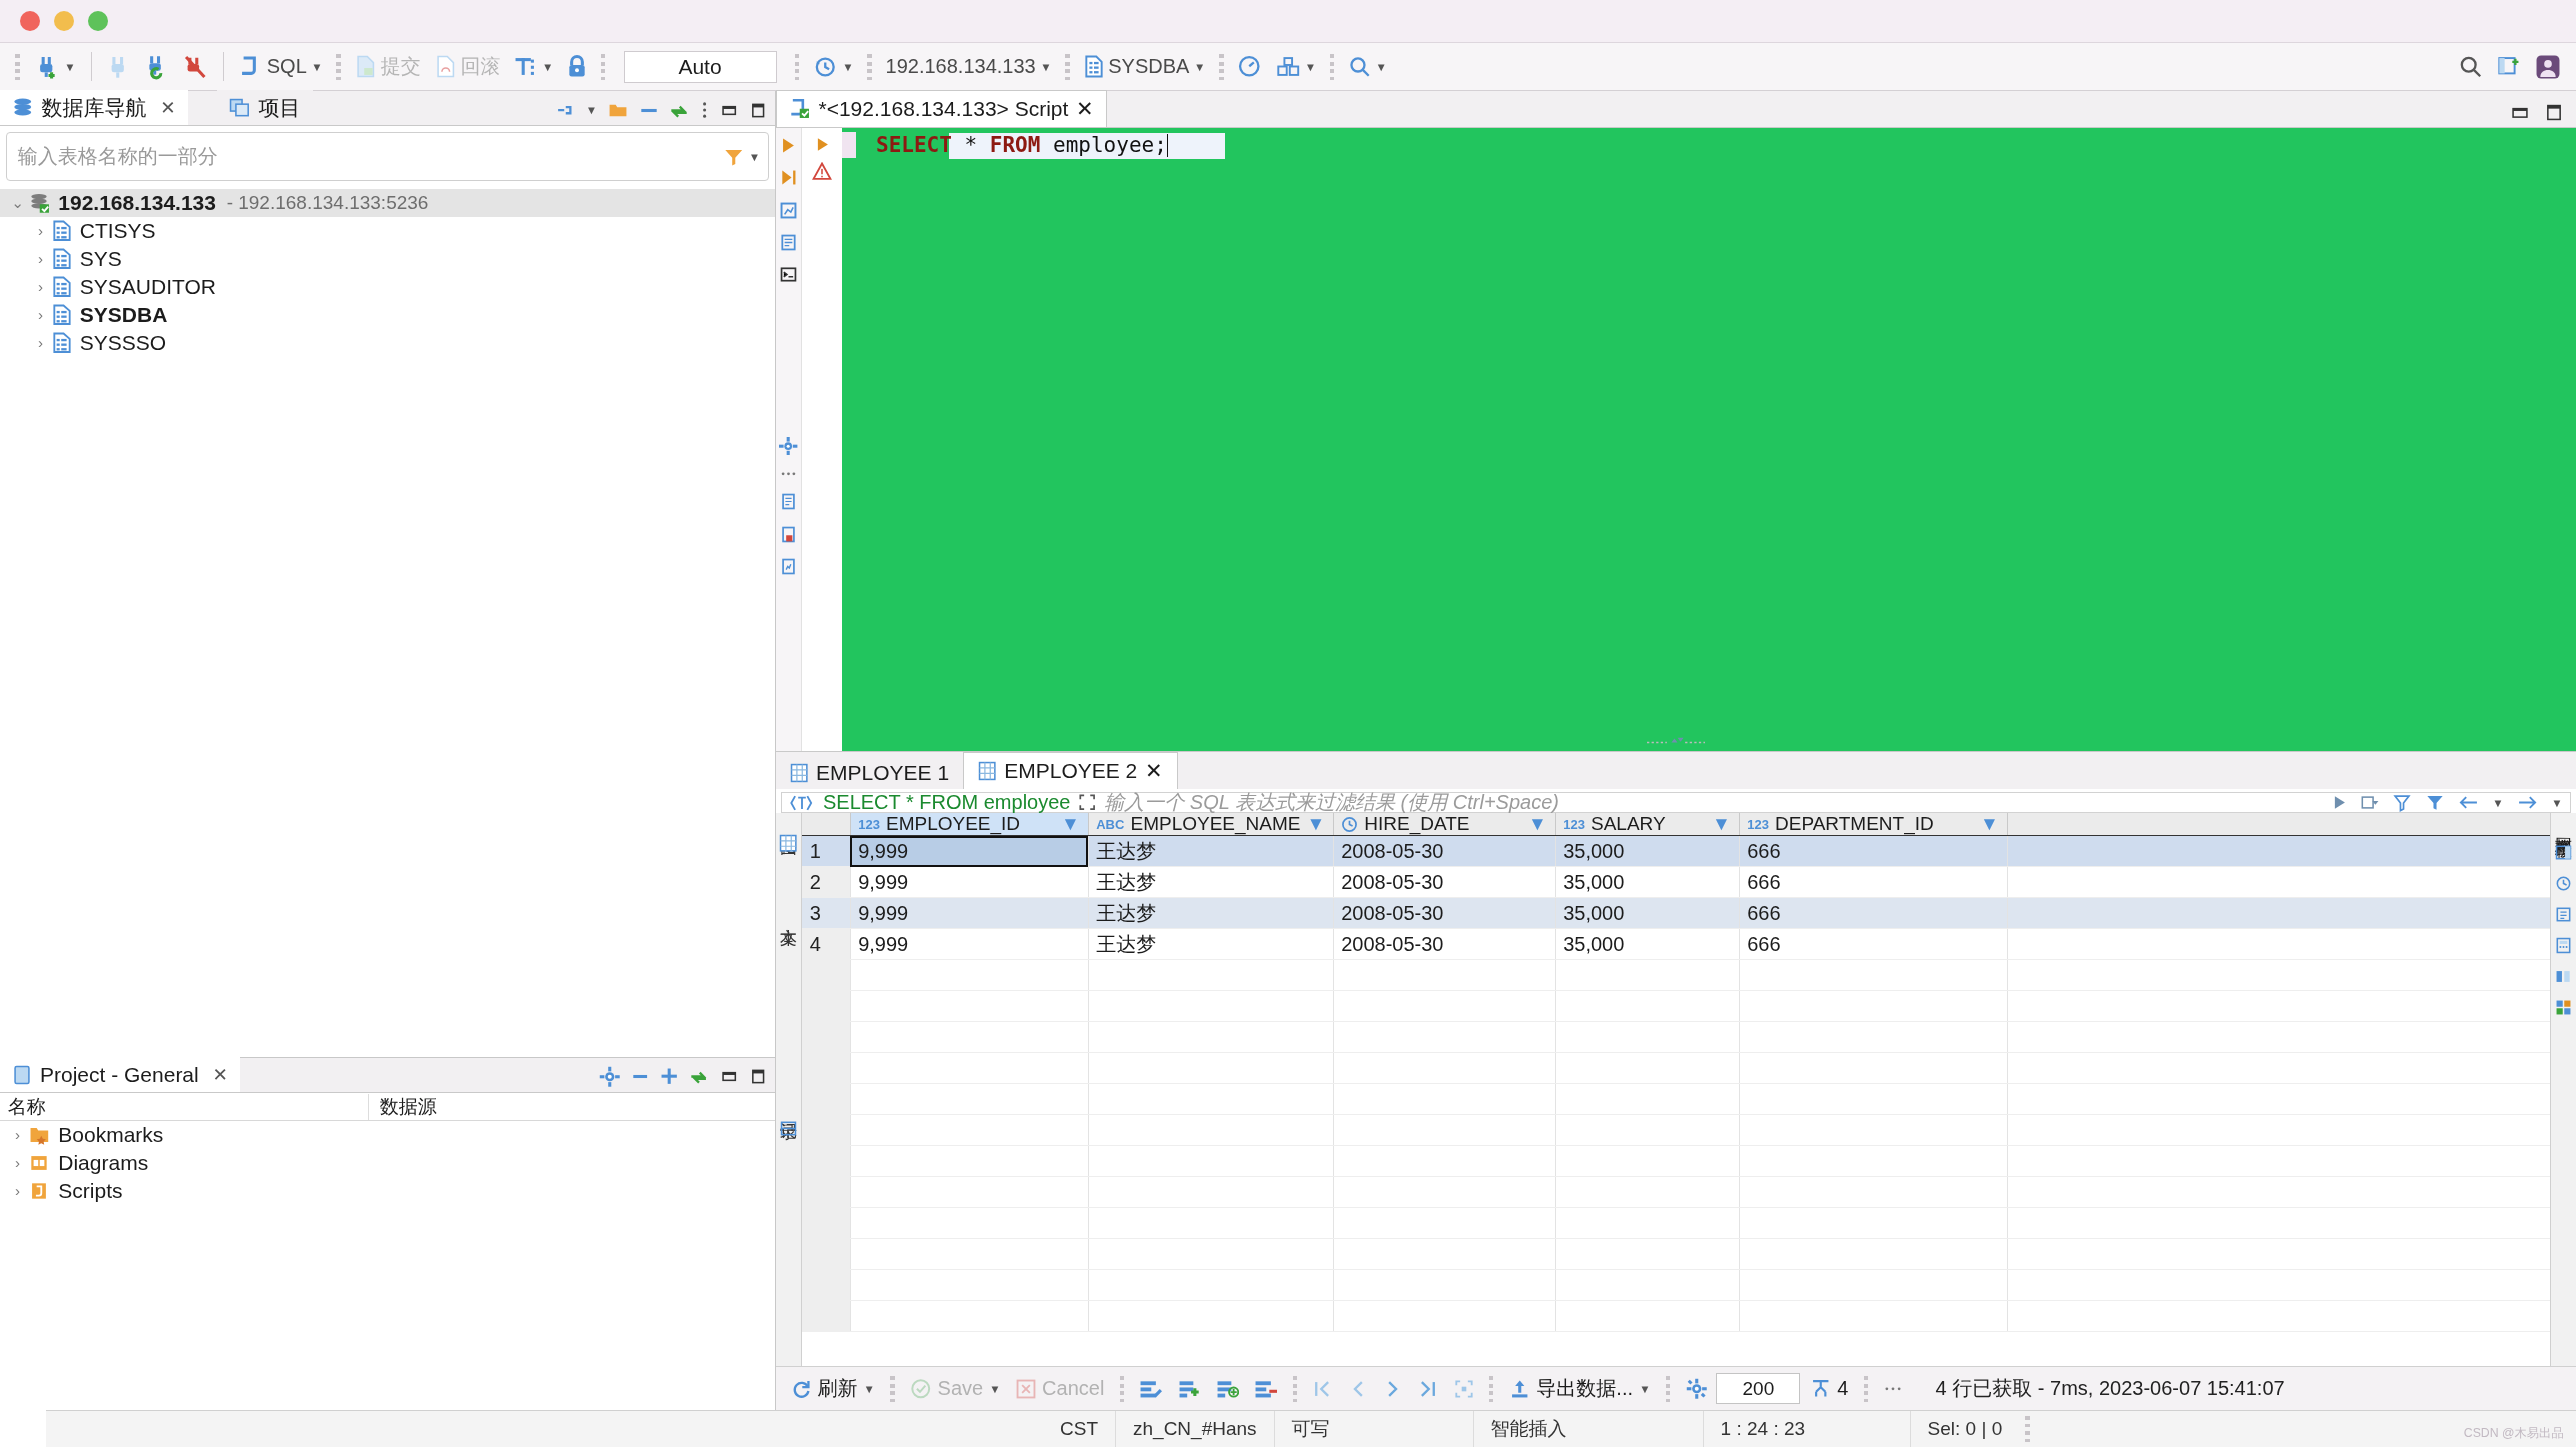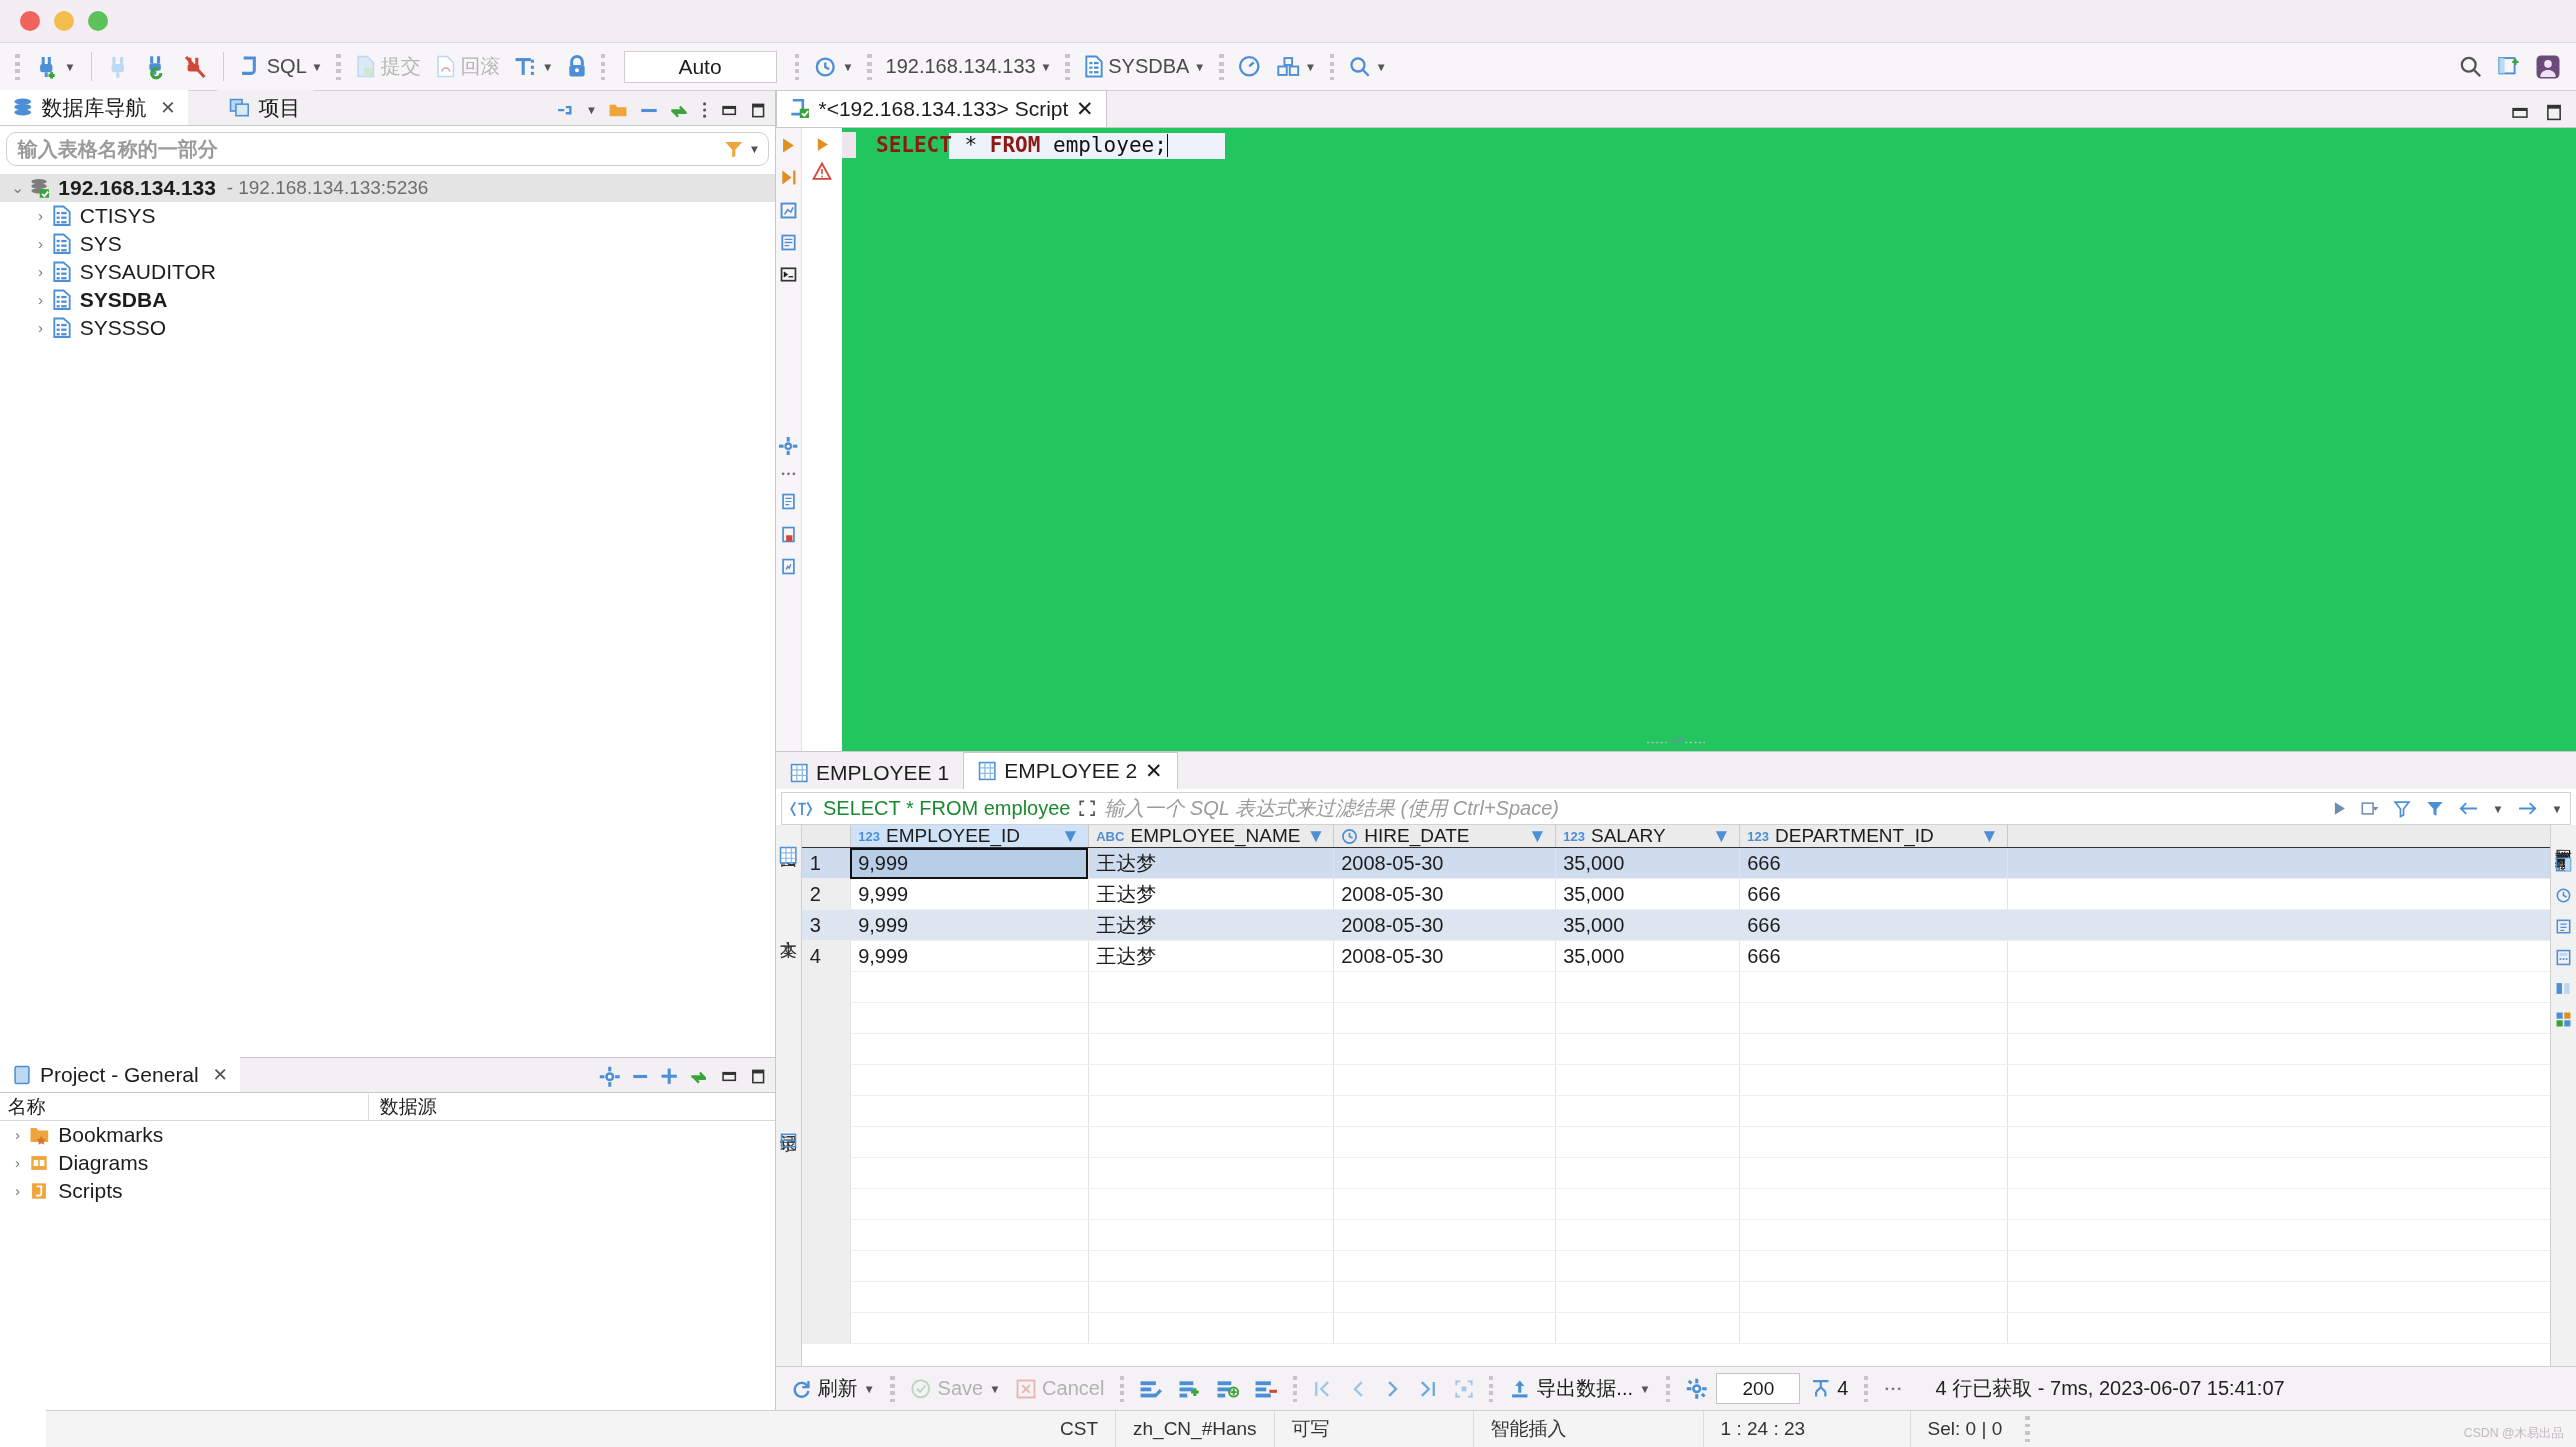--- a/index.html
+++ b/index.html
@@ -38,23 +38,23 @@
 
   
   .viewtabs{ height:35px; background:#f2f0f2; display:flex; align-items:flex-end;
     border-bottom:0.8px solid #c9c9c9; position:relative;gap:29px; }
   .vtab{ display:flex;align-items:center;gap:7.7px;padding:0 12.3px;height:35px;
     font-size:21px; background:#f2f0f2; }
   .vtab.active{ background:#fff; font-weight:normal; }
   .vtab .x{ font-size:18.4px;color:#555; margin-left:6.1px; }
   .view-tools{ position:absolute; right:7.7px; bottom:4.6px; display:flex; gap:10.7px; align-items:center; }
 
-  .filterbox{ height:34px; margin:6.1px; border:0.8px solid #cfcfcf; border-radius:10px;
+  .filterbox{ height:49px; margin:6.1px; border:0.8px solid #cfcfcf; border-radius:4px;
     background:#fff; display:flex; align-items:center; padding:0 10.7px; color:#9a9a9a;
-    font-size:20px; position:relative;font-weight:bold; }
+    font-size:20px; position:relative; }
   .filter-ic{ position:absolute; right:7.7px; display:flex; gap:4.6px; align-items:center; }
 
   
   .tree{ flex:1; overflow:hidden; background:#fff; padding-top:1.5px; }
   .trow{ display:flex; align-items:center; height:28px; padding-left:6.1px; font-size:21px; }
   .trow.sel{ background:#e4e4e4; }
   .arrow{ width:23px; text-align:center; color:#7a7a7a; font-size:15.3px; }
   .ti{ margin-right:7.7px; display:inline-flex; }
   .dim-it{ color:#6e6e6e; font-size:19px; margin-left:10.7px; }
   .bold{ font-weight:bold; }
@@ -91,21 +91,21 @@
     align-items:center; gap:15.3px; padding-top:9.2px; border-right:0.8px solid #e2e2e2; }
 
   
   .results{ height:659px; display:flex; flex-direction:column; border-top:0.8px solid #c9c9c9; }
   .rtabs{ height:37px; background:#f2f0f2; display:flex; align-items:flex-end; position:relative; }
   .rtab{ display:flex;align-items:center;gap:7.7px;padding:0 14px;height:32px;font-size:21px; }
   .rtab.active{ background:#fff;border:0.8px solid #c9c9c9;border-bottom:none;height:37px; }
   .grabber{ position:absolute; left:50%; transform:translateX(-50%); top:-18.4px;
     display:flex; gap:7.7px; align-items:center; }
 
-  .filterrow{ height:33px; background:#fff; border:0.8px solid #d2d2d2; margin:3.1px 4.6px 0 4.6px;
+  .filterrow{ height:21px; background:#fff; border:0.8px solid #d2d2d2; margin:3.1px 4.6px 0 4.6px;
     display:flex; align-items:center; padding:0 7.7px; gap:7.7px; }
   .fq{ color:#1b8a2f; font-size:20px; }
   .fhint{ color:#9b9b9b; font-style:italic; font-size:20px; }
   .fr-right{ margin-left:auto; display:flex; gap:12.3px; align-items:center; }
 
   .gridwrap{ flex:1; display:flex; min-height:0; }
   .grid-vstrip{ width:26px; background:#f1f1f1; border-right:0.8px solid #d0d0d0;
     display:flex; flex-direction:column; align-items:center; padding-top:10.7px; gap:7.7px;
     font-size:17px; color:#333; }
   .vtext{ writing-mode:vertical-rl; letter-spacing:1.5px; }

